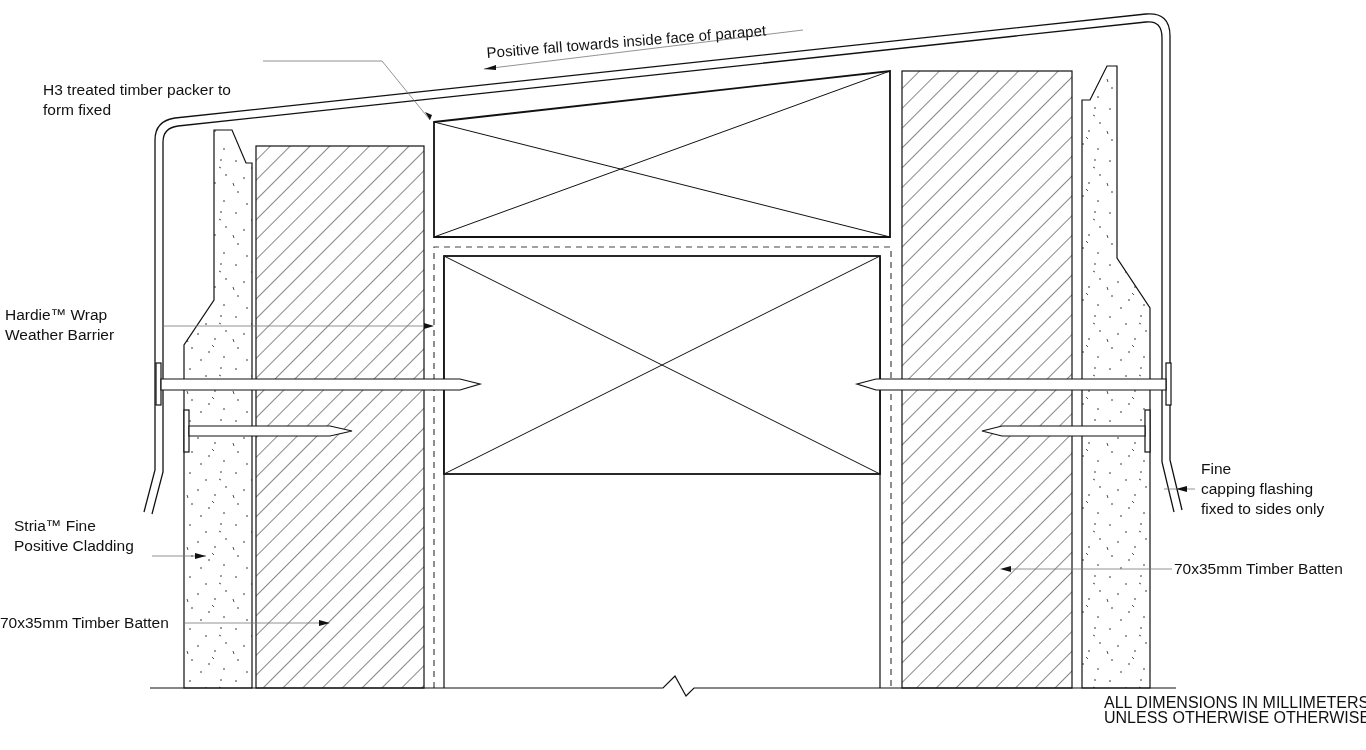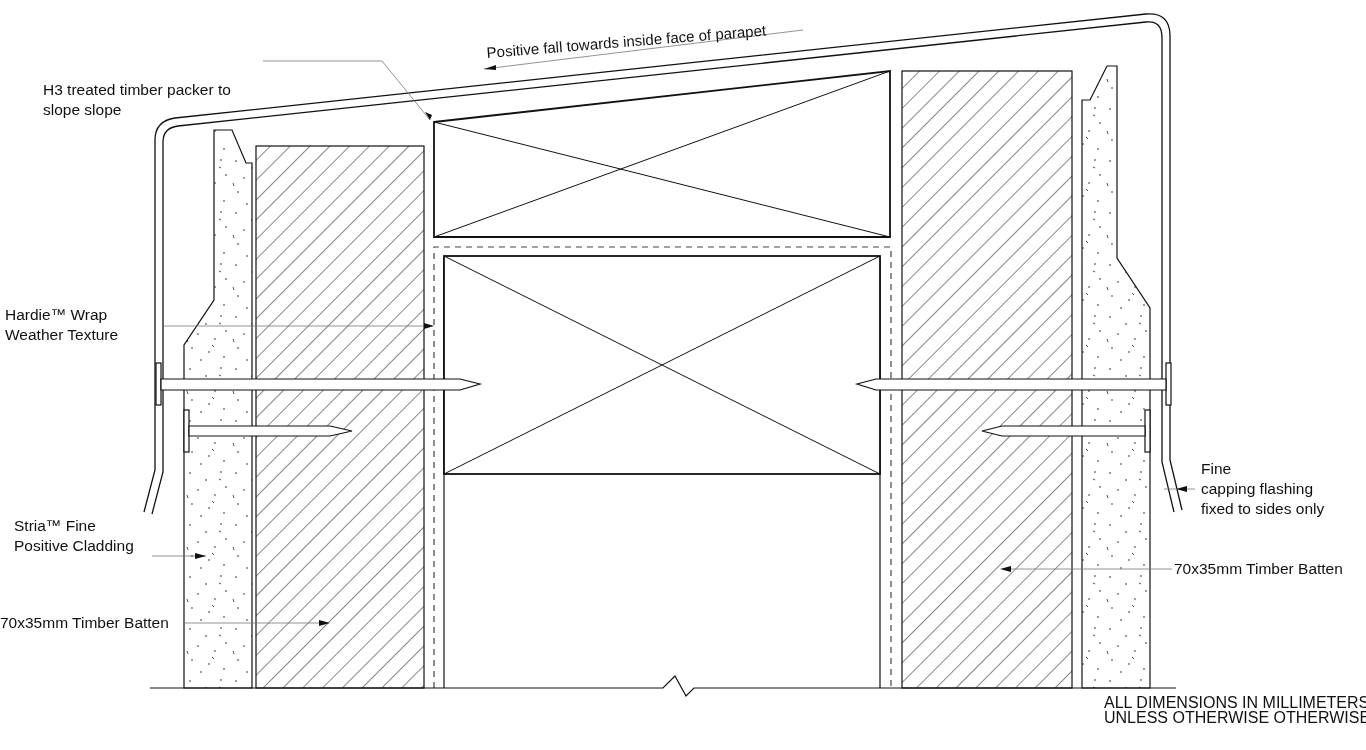--- a/index.html
+++ b/index.html
@@ -100,28 +100,28 @@
     <path d="M434,326 L424,323 L424,329 Z"></path>
     <path d="M206,556 L195,553 L195,559 Z"></path>
     <path d="M330,623 L319,620 L319,626 Z"></path>
     <path d="M1176,489 L1187,486 L1187,492 Z"></path>
     <path d="M1000,569 L1011,566 L1011,572 Z"></path>
   </g>
 </svg>
 
 <div class="lbl" style="left:43px; top:43px;margin-top:37px;">
   <div>H3 treated timber packer to</div>
-  <div>slope slope</div>
+  <div>form fixed</div>
 </div>
 
 <div class="slope-note" style="left:486px; top:44px;">Positive fall towards inside face of parapet</div>
 
 <div class="lbl" style="left:5px; top:305px;">
   <div>Hardie™ Wrap</div>
-  <div>Weather Texture</div>
+  <div>Weather Barrier</div>
 </div>
 
 <div class="lbl" style="left:14px; top:516px;">
   <div>Stria™ Fine</div>
   <div>Positive Cladding</div>
 </div>
 
 <div class="lbl" style="left:0px; top:613px;">70x35mm Timber Batten</div>
 
 <div class="lbl" style="left:1201px; top:459px;">

